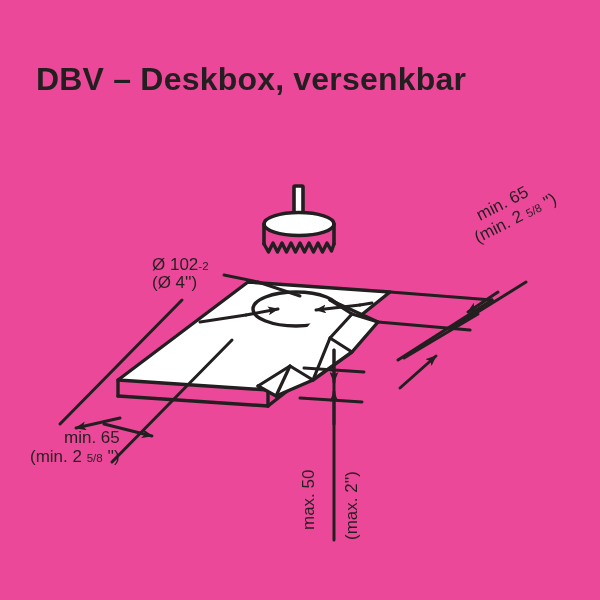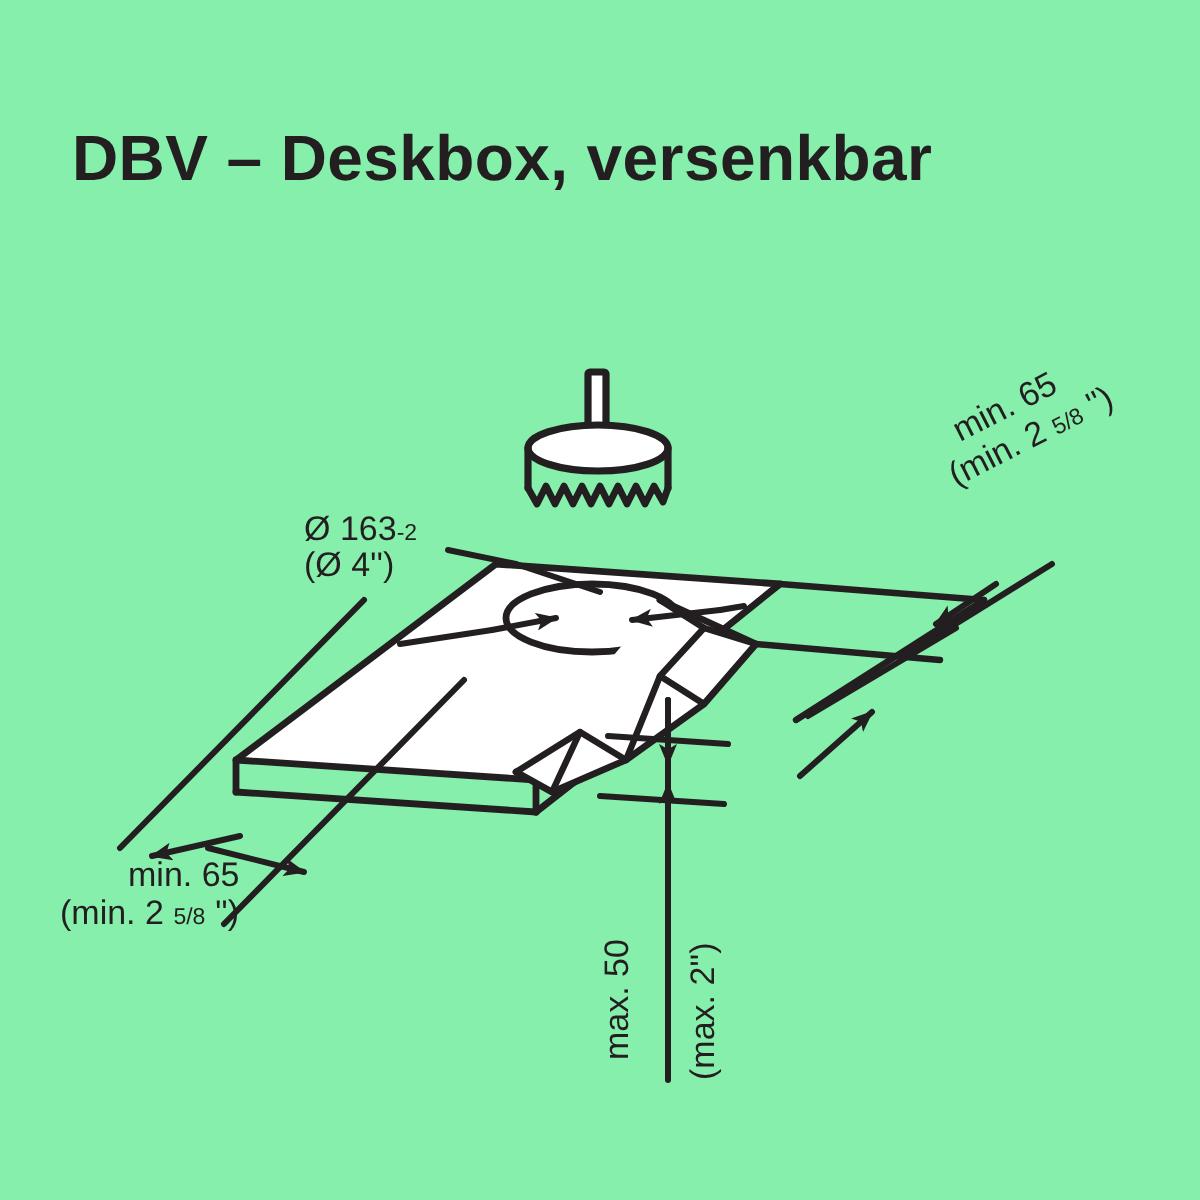--- a/index.html
+++ b/index.html
@@ -1,21 +1,21 @@
 <!DOCTYPE html>
 <html><head>
 <meta charset="utf-8">
 <style>
   html,body{margin:0;padding:0;background:#ffffff;}
   body{
     width:600px;height:600px;overflow:hidden;position:relative;
     font-family:"Liberation Sans","DejaVu Sans",sans-serif;
     color:#231f20;
   }
-  #page{position:absolute;inset:0;background:#86efac;}
+  #page{position:absolute;inset:0;background:#ec4899;}
 
   
   .title{
     position:absolute;left:36px;top:63px;
     font-size:32px;font-weight:700;letter-spacing:.2px;
     color:#231f20;white-space:nowrap;line-height:1;
   }
 
   
   .drawing{position:absolute;left:0;top:0;width:600px;height:600px;}
@@ -161,21 +161,21 @@
           <path d="M334,350 L334,382" stroke-width="3" marker-end="url(#ah)"></path>
           <path d="M334,424 L334,392" stroke-width="3" marker-end="url(#ah)"></path>
         </g>
 
       </g>
     </svg>
   </div>
 
   <div class="dim" id="dim-diameter">
     <span class="l1">
-      <span>Ø 163</span><span class="sub">-2</span>
+      <span>Ø 102</span><span class="sub">-2</span>
     </span>
     <span class="l2">(Ø 4'')</span>
   </div>
 
   <div class="dim" id="dim-min-left">
     <span class="l1">min. 65</span>
     <span class="l2">
       <span>(min. 2</span>
       <span class="frac">5/8</span>
       <span>'')</span>

